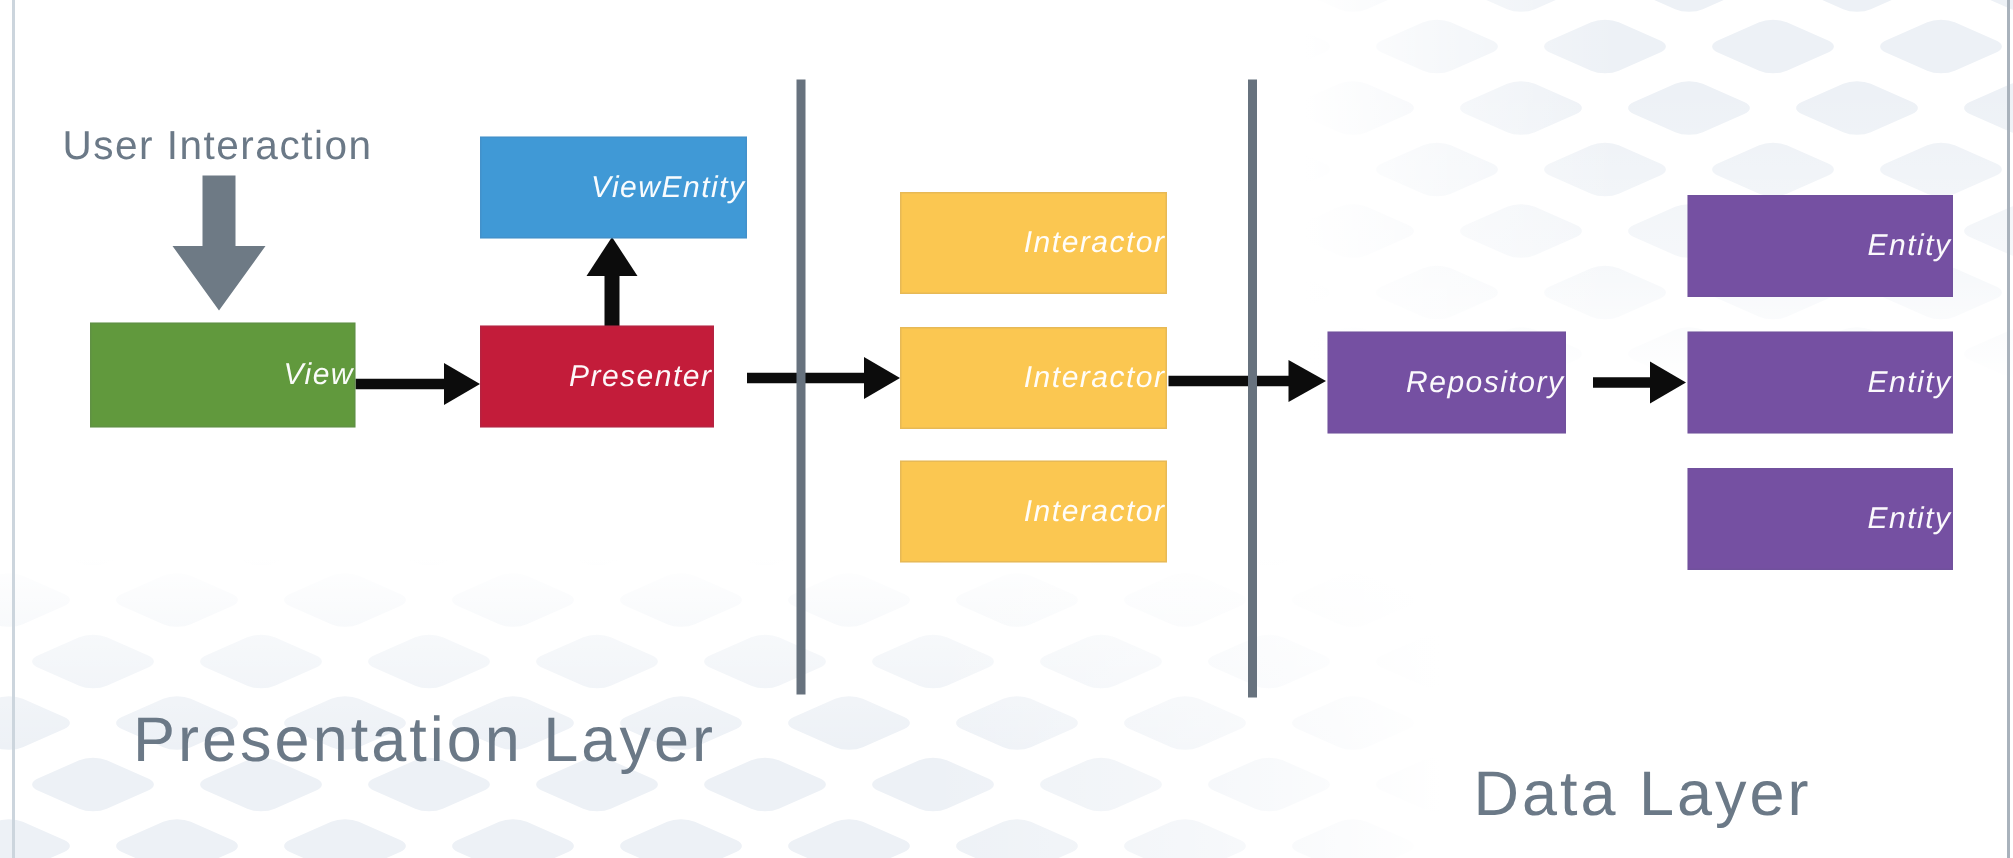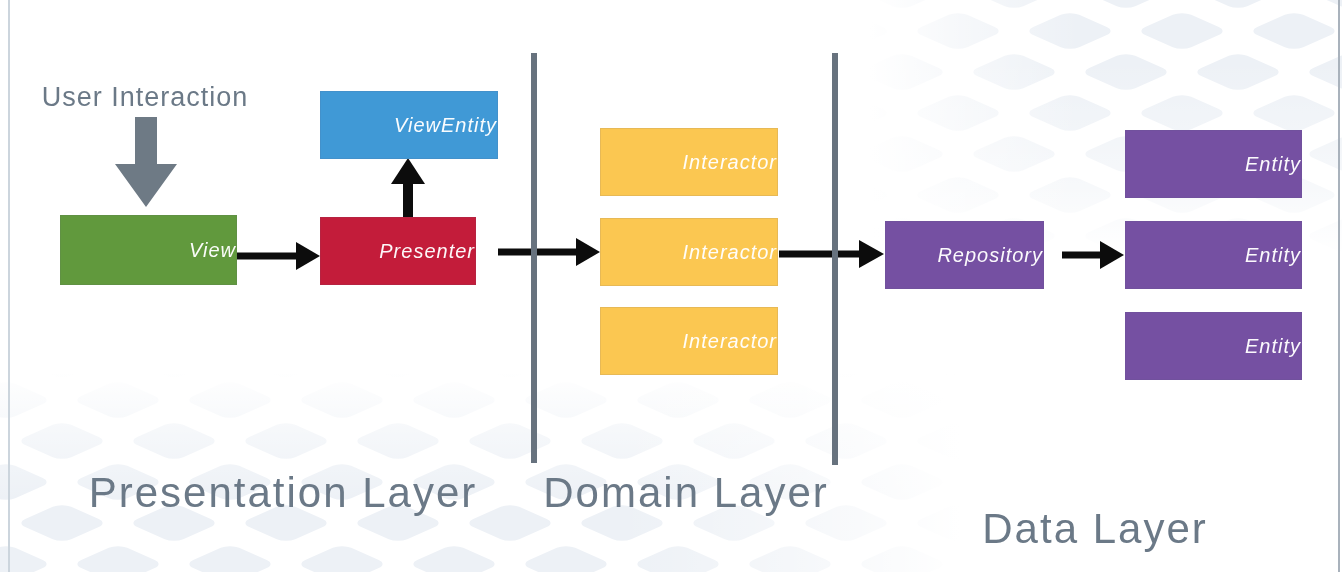--- a/index.html
+++ b/index.html
@@ -165,16 +165,15 @@
 
   <div class="box" style="left: 1125px; top: 221px; width: 177px; height: 68px; background-color: rgb(117, 80, 162);">
     <span>Entity</span>
   </div>
 
   <div class="box" style="left: 1125px; top: 312px; width: 177px; height: 68px; background-color: rgb(117, 80, 162);">
     <span>Entity</span>
   </div>
 
   <div class="free-label layer-label layer-presentation">Presentation Layer</div>
-  <div class="free-label layer-label layer-domain">Domain Layer</div>
   <div class="free-label layer-label layer-data">Data Layer</div>
 
 </div>
 
 </body></html>

